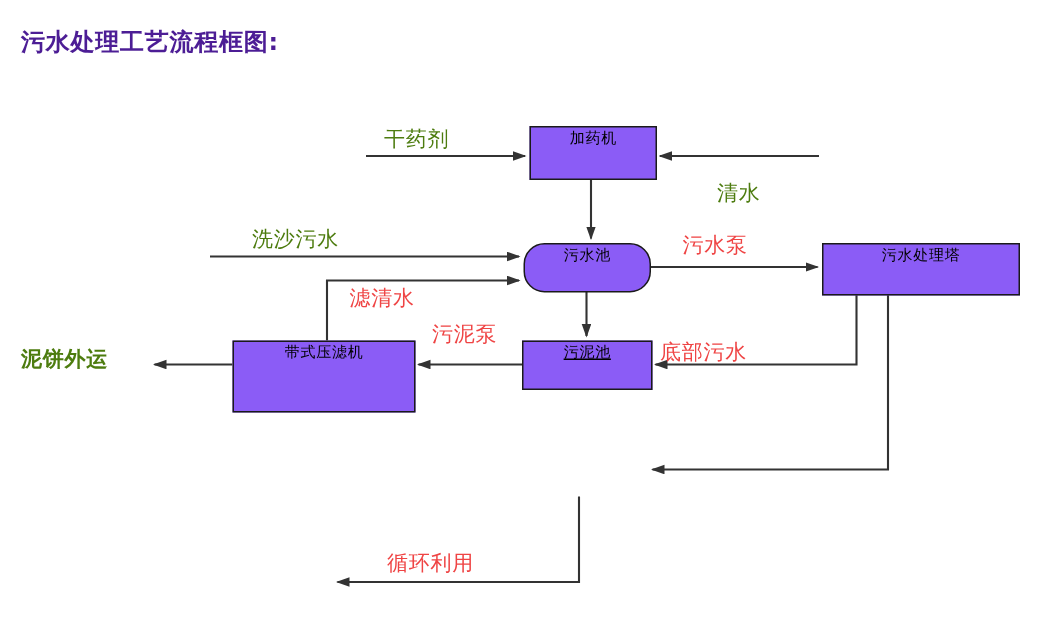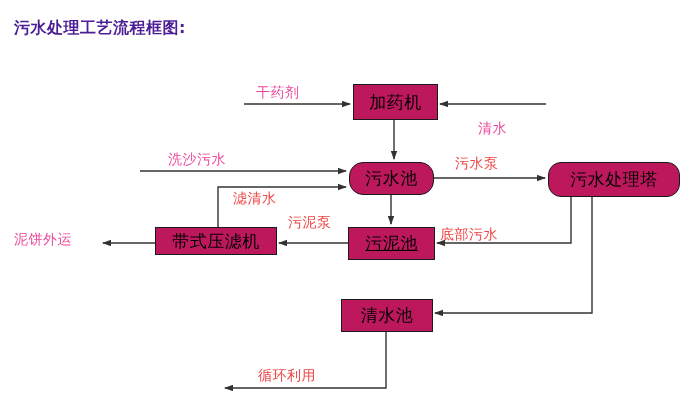--- a/index.html
+++ b/index.html
@@ -31,40 +31,39 @@
     position: absolute;
     left: 0;
     top: 0;
     width: 700px;
     height: 420px;
   }
   .node-box {
     position: absolute;
     box-sizing: border-box;
     border: 1.5px solid #1a1a1a;
-    background: #be185d;
+    background: #8b5cf6;
     display: flex;
-    align-items: center;
     justify-content: center;
-    font-size: 17px;
+    font-size: 10px;
     color: #000000;
     white-space: nowrap;
     letter-spacing: 0.5px;
   }
   .edge-label {
     position: absolute;
     font-size: 14px;
     color: #ef4444;
     white-space: nowrap;
     letter-spacing: 0.5px;
   }
   .term-label {
     position: absolute;
     font-size: 14px;
-    color: #ec4899;
+    color: #4d7c0f;
     white-space: nowrap;
     letter-spacing: 0.5px;
   }
 </style>
 </head>
 <body>
 
 <div id="page">
 
   <div id="title">污水处理工艺流程框图:</div>
@@ -102,43 +101,40 @@
   </svg>
 
   <div class="node-box" style="left:353px; top:84px; width:85px; height:36px;">
     <span>加药机</span>
   </div>
 
   <div class="node-box" style="left:349px; top:162px; width:85px; height:33px;border-radius:14px;">
     <span>污水池</span>
   </div>
 
-  <div class="node-box" style="left:548px; top:162px; width:132px; height:35px;border-radius:13px;">
+  <div class="node-box" style="left:548px; top:162px; width:132px; height:35px;">
     <span>污水处理塔</span>
   </div>
 
-  <div class="node-box" style="left:155px; top:227px; width:122px; height:28px;">
+  <div class="node-box" style="left:155px; top:227px; width:122px; height:48px;">
     <span>带式压滤机</span>
   </div>
 
   <div class="node-box" style="left:348px; top:227px; width:87px; height:33px;text-decoration:underline;">
     <span>污泥池</span>
   </div>
 
-  <div class="node-box" style="left:341px; top:299px; width:92px; height:33px;">
-    <span>清水池</span>
-  </div>
 
   <div class="term-label" style="left:256px; top:84px;">干药剂</div>
 
   <div class="term-label" style="left:478px; top:84px;margin-top:36px;">清水</div>
 
   <div class="term-label" style="left:168px; top:151px;">洗沙污水</div>
 
-  <div class="term-label" style="left:14px; top:231px;">泥饼外运</div>
+  <div class="term-label" style="left:14px; top:231px;font-weight:bold;">泥饼外运</div>
 
   <div class="edge-label" style="left:455px; top:155px;">污水泵</div>
 
   <div class="edge-label" style="left:233px; top:190px;">滤清水</div>
 
   <div class="edge-label" style="left:288px; top:214px;">污泥泵</div>
 
   <div class="edge-label" style="left:440px; top:226px;">底部污水</div>
 
   <div class="edge-label" style="left:258px; top:367px;">循环利用</div>

